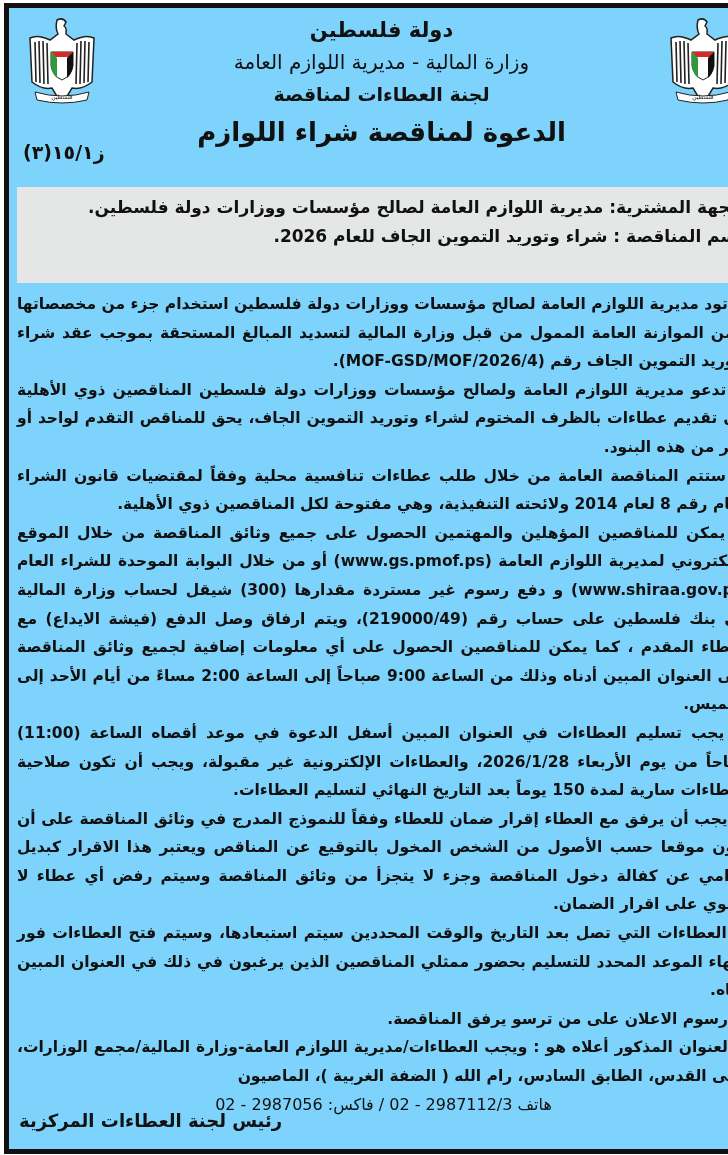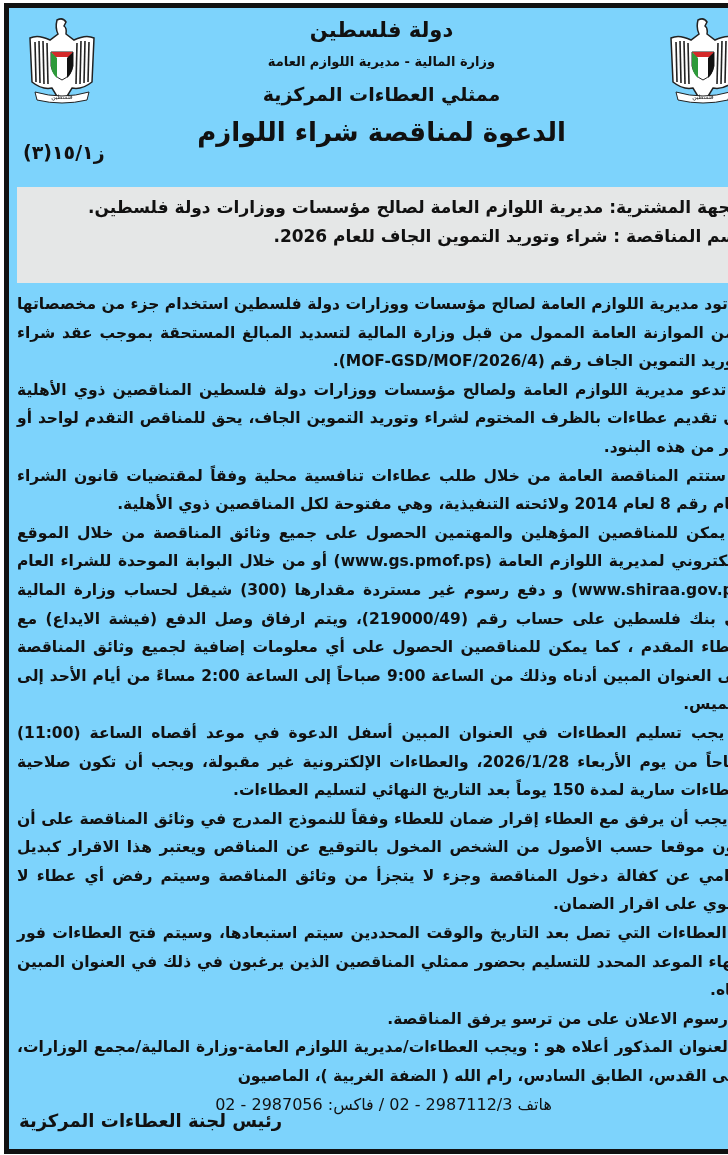--- a/index.html
+++ b/index.html
@@ -6,21 +6,21 @@
   body { width: 728px; height: 1155px; overflow: hidden; position: relative;
          font-family: "DejaVu Sans", sans-serif; color: #111; }
   .frame { position: absolute; left: 4px; top: 3px; width: 710px; height: 1141px;
            border: 5px solid #111; background: #7dd3fc; padding-left: 35px; }
   .header { position: absolute; left: 0; right: 0; top: 0; height: 170px; }
   .emblem { position: absolute; top: 8px; width: 70px; height: 90px; }
   .emblem.right { right: 16px; }
   .emblem.left { left: 18px; }
   .titles { position: absolute; left: 120px; right: 120px; top: 6px; text-align: center; }
   .t1 { font-size: 21px; font-weight: bold; line-height: 32px; }
-  .t2 { font-size: 13px; font-weight: bold; line-height: 32px; }
+  .t2 { font-size: 20px; font-weight: normal; line-height: 32px; }
   .t3 { font-size: 19px; font-weight: bold; line-height: 32px; }
   .t4 { font-size: 26px; font-weight: bold; line-height: 40px; margin-top: 2px; }
   .ref { position: absolute; left: 14px; top: 133px; font-size: 19px; font-weight: bold; direction: rtl; }
   .info { position: absolute; left: 8px; right: 3px; top: 179px; height: 96px;
           background: #e5e7e7; padding: 6px 8px 0 8px; box-sizing: border-box; }
   .info p { margin: 0; font-size: 17px; font-weight: bold; line-height: 29px; white-space: nowrap; overflow: hidden; }
   .body { position: absolute; left: 8px; right: 4px; top: 282px; }
   .item { font-size: 15.5px; font-weight: bold; line-height: 28.6px; text-align: justify;
           text-align-last: right; margin: 0; }
   .contact { text-align: center; font-size: 16px; font-weight: normal; line-height: 28px; }
@@ -67,21 +67,21 @@
       <path d="M24 36 h22 l-4 5 h-14z" fill="#d42a2a"></path>
       <path d="M24 36 l6 6 v20 q-5 -4 -6 -12z" fill="#2e9a3a"></path>
       <path d="M46 36 l-6 6 v20 q5 -4 6 -12z" fill="#111"></path>
       <path d="M8 76 q27 8 54 0 l-2 8 q-25 6 -50 0z" fill="#fff" stroke="#222"></path>
       <text x="35" y="83" font-size="6" text-anchor="middle" fill="#222">فلسطين</text>
     </svg>
 
     <div class="titles">
       <div class="t1">دولة فلسطين</div>
       <div class="t2">وزارة المالية - مديرية اللوازم العامة</div>
-      <div class="t3">ممثلي العطاءات المركزية</div>
+      <div class="t3">لجنة العطاءات لمناقصة</div>
       <div class="t4">الدعوة لمناقصة شراء اللوازم</div>
     </div>
     <div class="ref">ز١٥/١(٣)</div>
   </div>
 
   <div class="info">
     <p>الجهة المشترية: مديرية اللوازم العامة لصالح مؤسسات ووزارات دولة فلسطين.</p>
     <p>اسم المناقصة : شراء وتوريد التموين الجاف للعام 2026.</p>
   </div>
 

